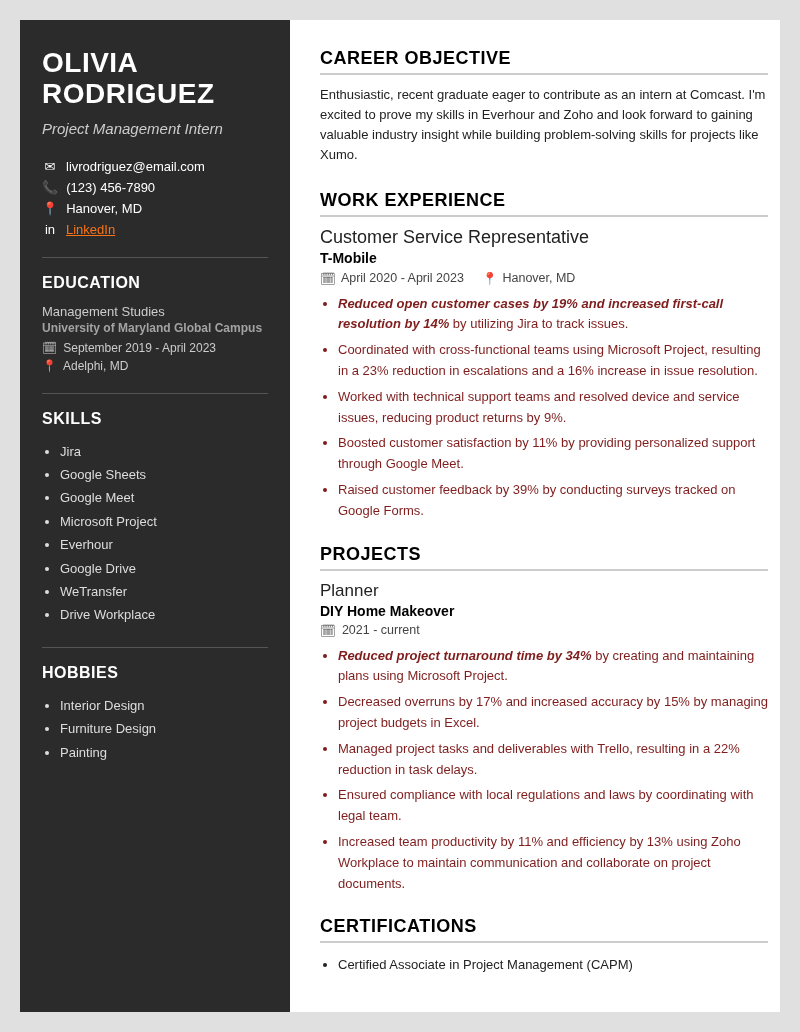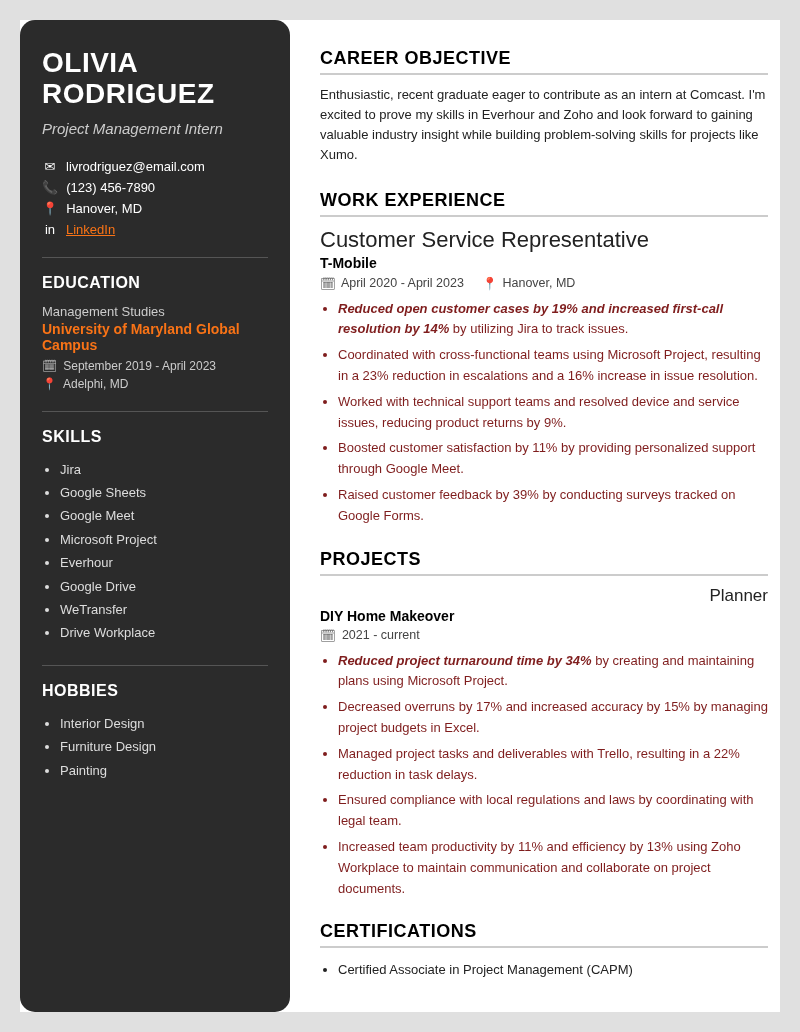--- a/index.html
+++ b/index.html
@@ -19,21 +19,20 @@
       flex-direction: row;
       min-height: 992px;
     }
     
     .sidebar {
       width: 270px;
       min-width: 270px;
       background: #2b2b2b;
       color: #fff;
       padding: 28px 22px 28px 22px;
-      border-radius: 15px;
     }
     .sidebar-name {
       font-size: 28px;
       font-weight: 900;
       line-height: 1.1;
       text-transform: uppercase;
       letter-spacing: 0.5px;
       margin-bottom: 8px;
     }
     .sidebar-title {
@@ -77,23 +76,23 @@
       font-size: 13px;
       color: #ccc;
       margin-bottom: 2px;
     }
     .edu-field {
       font-size: 13px;
       color: #ccc;
       margin-bottom: 2px;
     }
     .edu-school {
-      font-size: 14px;
+      font-size: 12px;
       font-weight: 700;
-      color: #f97316;
+      color: #a3a3a3;
       margin-bottom: 6px;
     }
     .edu-meta {
       display: flex;
       align-items: center;
       gap: 6px;
       font-size: 12px;
       color: #ccc;
       margin-bottom: 4px;
     }
@@ -128,21 +127,21 @@
       border-bottom: 2px solid #ccc;
       padding-bottom: 4px;
     }
     .career-objective-text {
       font-size: 13px;
       color: #222;
       line-height: 1.55;
       margin-bottom: 24px;
     }
     .job-title {
-      font-size: 22px;
+      font-size: 18px;
       font-weight: 400;
       color: #222;
       margin-bottom: 2px;
     }
     .company-name {
       font-size: 14px;
       font-weight: 700;
       margin-bottom: 5px;
     }
     .job-meta {
@@ -174,21 +173,20 @@
     }
     .section-gap {
       margin-top: 22px;
       margin-bottom: 10px;
     }
     .project-name {
       font-size: 17px;
       font-weight: 400;
       color: #222;
       margin-bottom: 2px;
-      text-align: right;
     }
     .project-sub {
       font-size: 14px;
       font-weight: 700;
       margin-bottom: 4px;
     }
     .project-meta {
       display: flex;
       align-items: center;
       gap: 6px;

